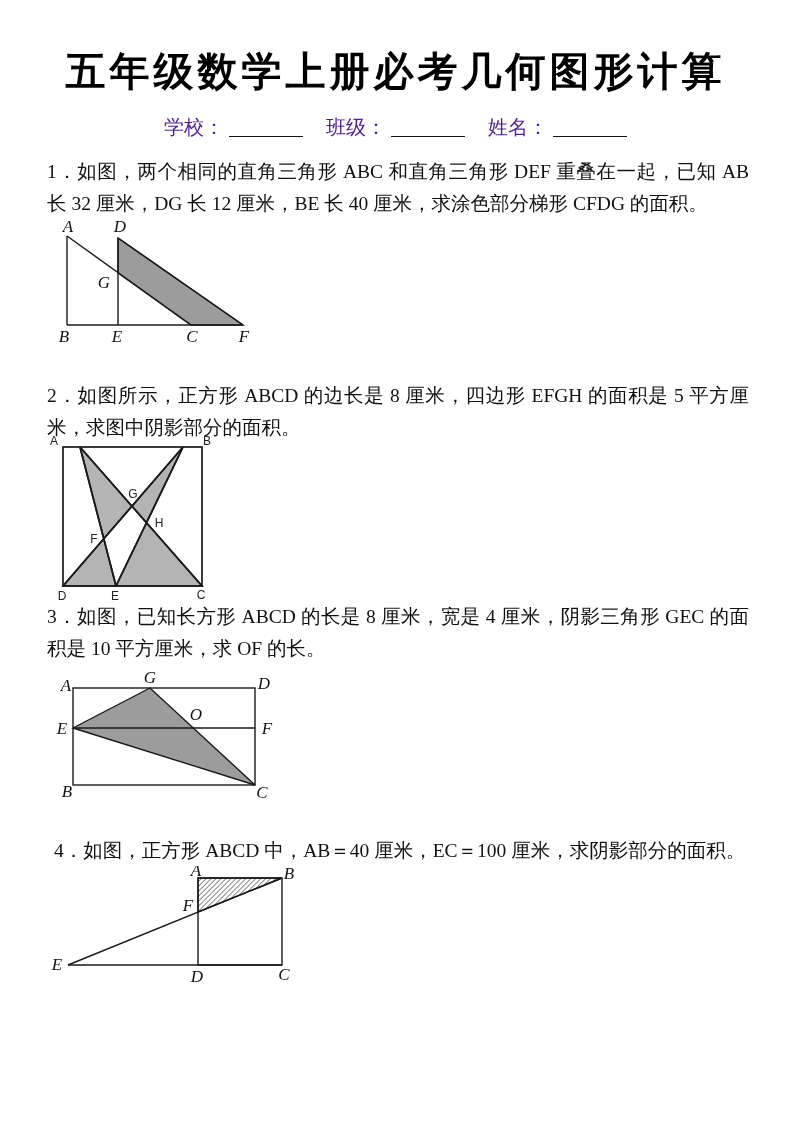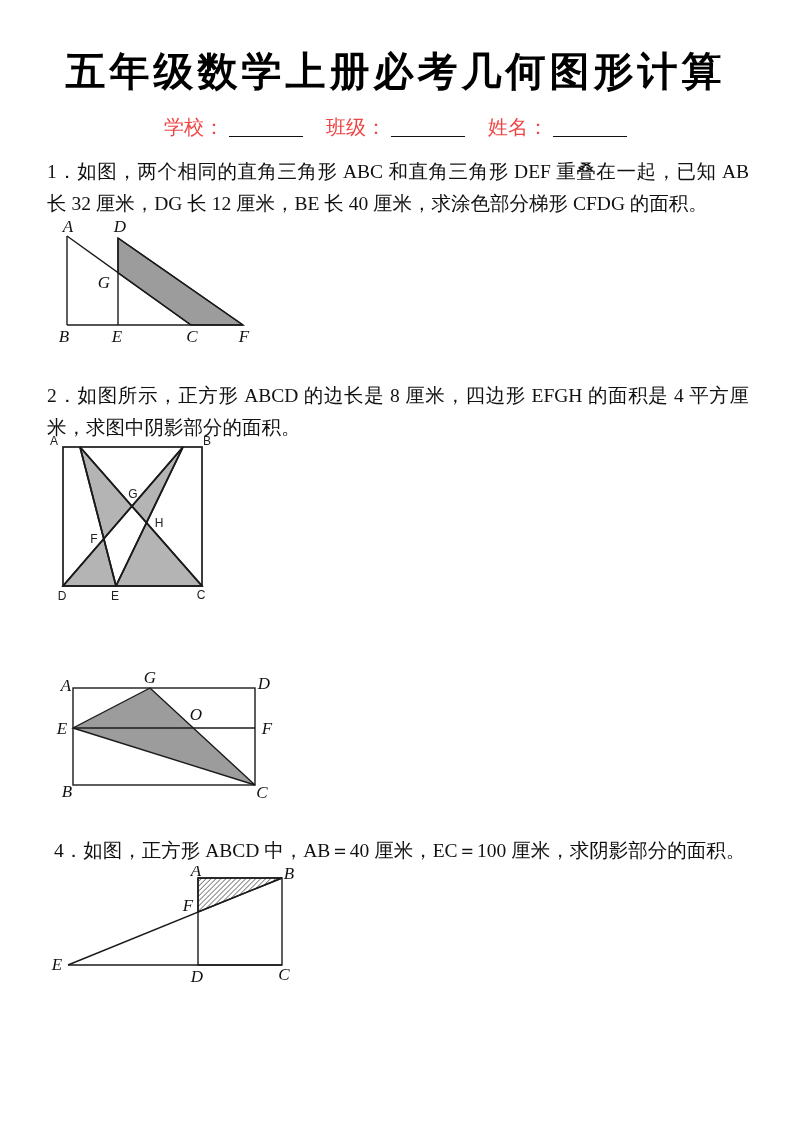--- a/index.html
+++ b/index.html
@@ -7,21 +7,21 @@
     position:relative;width:791px;height:1122px;background:#ffffff;
     font-family:"Liberation Serif","DejaVu Serif",serif;color:#111;overflow:hidden;text-decoration:underline;
   }
   .title{
     position:absolute;top:44px;left:0;width:100%;text-align:center;
     font-family:"Liberation Sans","DejaVu Sans",sans-serif;font-weight:700;
     font-size:40px;letter-spacing:4px;color:#000;white-space:nowrap;
   }
   .info-line{
     position:absolute;top:114px;left:0;width:100%;text-align:center;
-    font-size:20px;color:#ef4444;white-space:nowrap;
+    font-size:20px;color:#4c1d95;white-space:nowrap;
   }
   .info-item{margin:0 9px;}
   .blank{
     display:inline-block;width:74px;height:1em;
     border-bottom:1.6px solid #111;vertical-align:-3px;margin-left:5px;
   }
   .problem{
     position:absolute;left:47px;width:702px;
     font-size:19.5px;line-height:32px;text-align:justify;color:#111;
   }
@@ -60,21 +60,21 @@
     <text x="23" y="16">A</text>
     <text x="75" y="16">D</text>
     <text x="59" y="72">G</text>
     <text x="19" y="126">B</text>
     <text x="72" y="126">E</text>
     <text x="147" y="126">C</text>
     <text x="199" y="126">F</text>
   </svg>
 
   <div class="problem" style="top:380px;">
-    <span>2．</span><span>如图所示，正方形 ABCD 的边长是 8 厘米，四边形 EFGH 的面积是 4 平方厘米，求图中阴影部分的面积。</span>
+    <span>2．</span><span>如图所示，正方形 ABCD 的边长是 8 厘米，四边形 EFGH 的面积是 5 平方厘米，求图中阴影部分的面积。</span>
   </div>
 
   <svg class="fig fig2 lbl-sans" style="left:48px;top:436px;" width="170" height="166" viewBox="0 0 170 166" stroke="#1a1a1a">
     <polygon points="32,11 55.8,102.8 83.9,70.2" fill="#b4b4b4"></polygon>
     <polygon points="135,11 83.9,70.2 98.5,86.7" fill="#b4b4b4"></polygon>
     <polygon points="15,150 68,150 55.8,102.8" fill="#b4b4b4"></polygon>
     <polygon points="68,150 154,150 98.5,86.7" fill="#b4b4b4"></polygon>
     <rect x="15" y="11" width="139" height="139"></rect>
     <line x1="15" y1="150" x2="135" y2="11"></line>
     <line x1="154" y1="150" x2="32" y2="11"></line>
@@ -83,20 +83,23 @@
     <text x="6" y="9">A</text>
     <text x="159" y="9">B</text>
     <text x="14" y="164">D</text>
     <text x="67" y="164">E</text>
     <text x="153" y="163">C</text>
     <text x="85" y="62">G</text>
     <text x="111" y="91">H</text>
     <text x="46" y="107">F</text>
   </svg>
 
+  <div class="problem" style="top:601px;">
+    <span>3．</span><span>如图，已知长方形 ABCD 的长是 8 厘米，宽是 4 厘米，阴影三角形 GEC 的面积是 10 平方厘米，求 OF 的长。</span>
+  </div>
 
   <svg class="fig lbl-serif" style="left:55px;top:670px;" width="230" height="140" viewBox="0 0 230 140" stroke="#1a1a1a">
     <polygon points="95,18 18,58 200,115" fill="#9c9c9c"></polygon>
     <rect x="18" y="18" width="182" height="97"></rect>
     <line x1="18" y1="58" x2="200" y2="58"></line>
     <text x="11" y="21">A</text>
     <text x="209" y="19">D</text>
     <text x="95" y="13">G</text>
     <text x="7" y="64">E</text>
     <text x="212" y="64">F</text>

